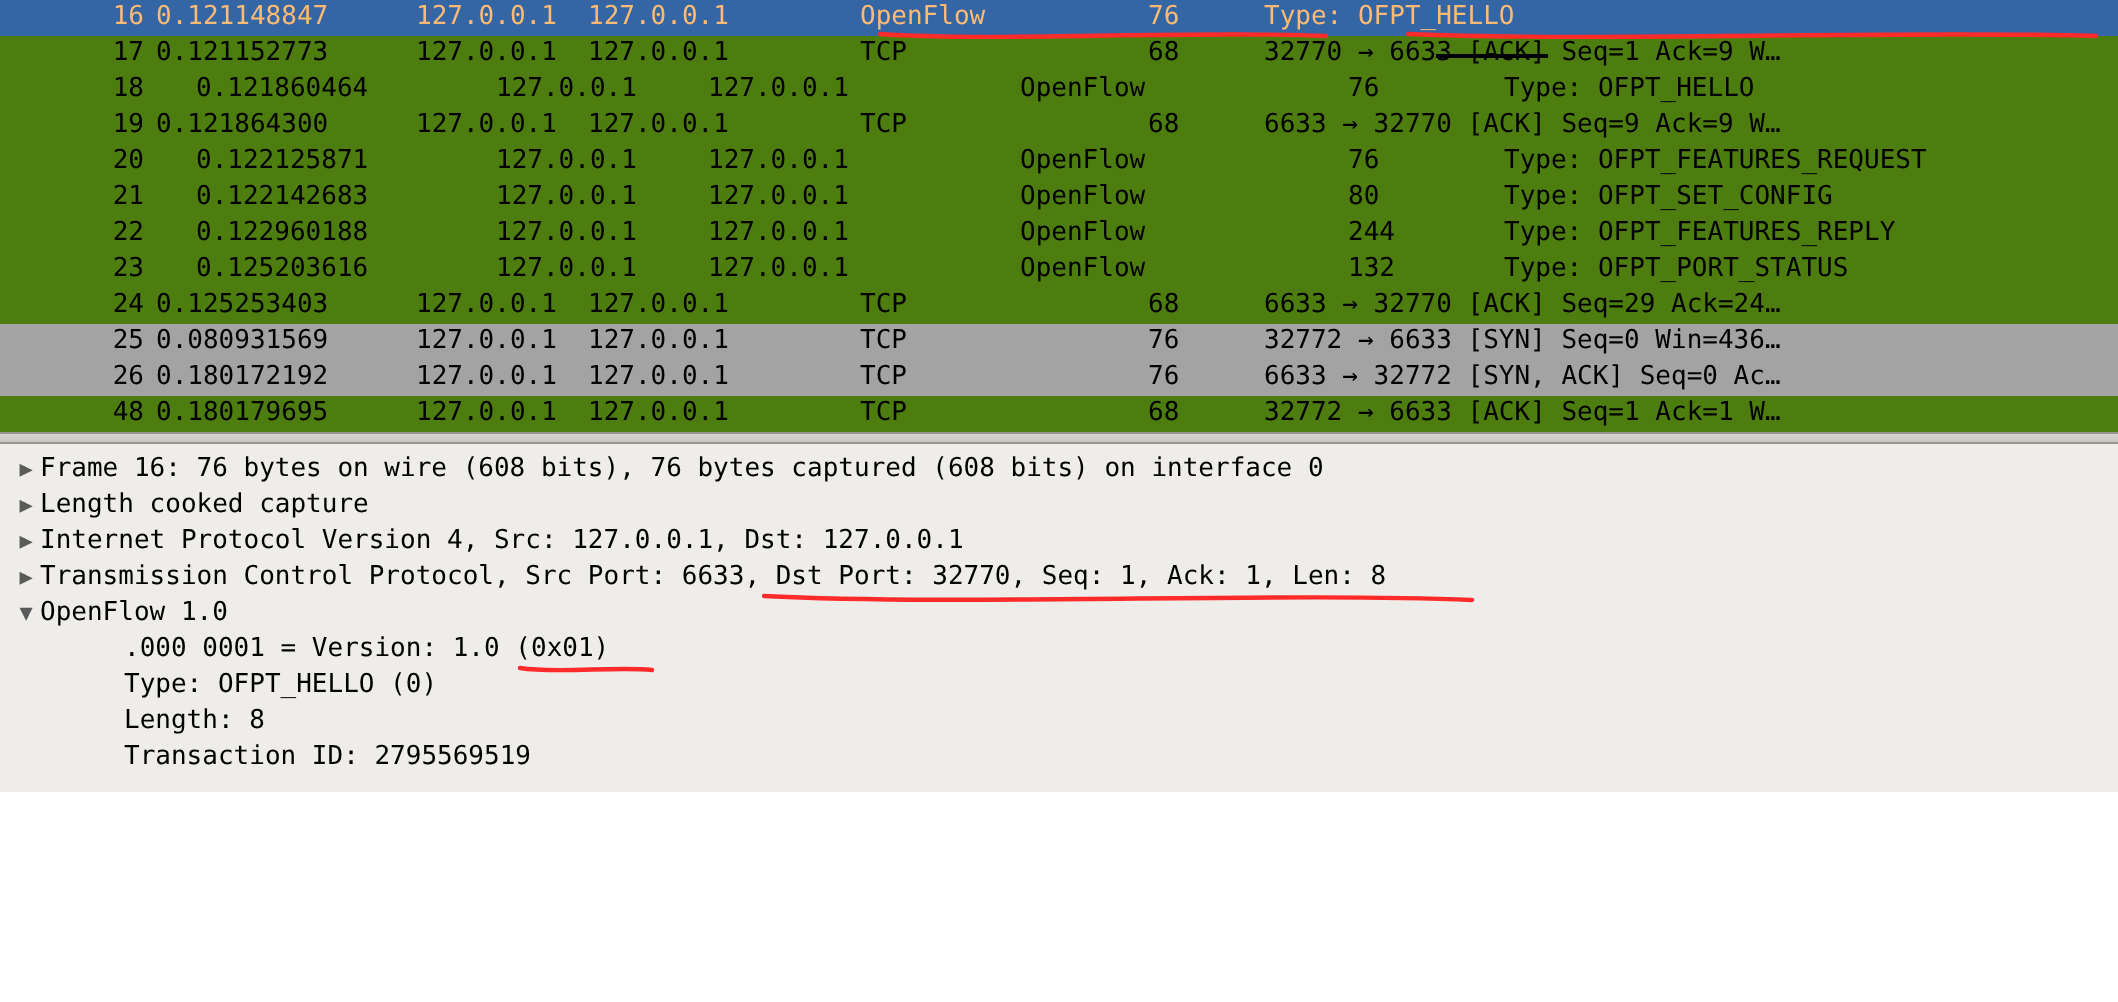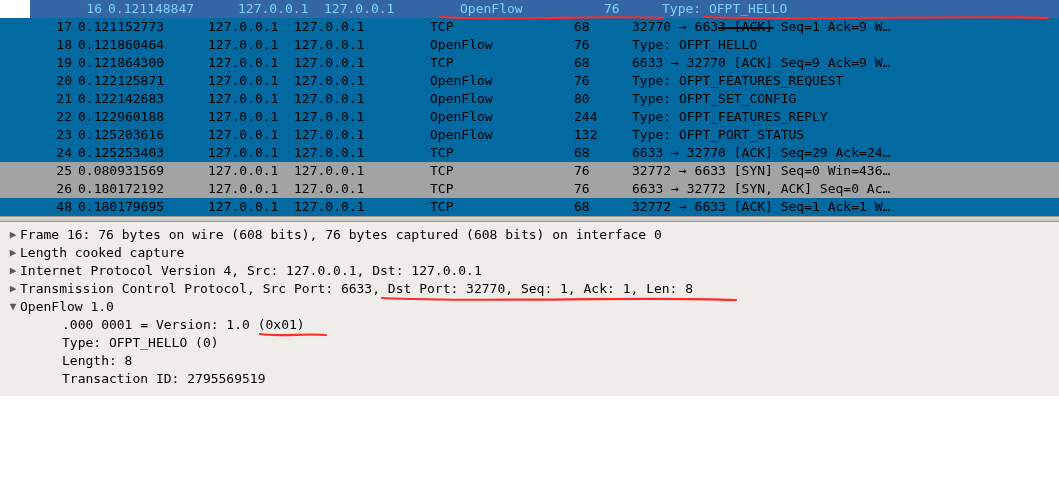--- a/index.html
+++ b/index.html
@@ -18,23 +18,23 @@
     background: #fff;
   }
   .row {
     display: flex;
     white-space: pre;
     padding: 0 4px 0 18px;
     height: 18px;
     align-items: center;
     position: relative;
   }
-  .row.sel { background: #3465a4; color: #7dd3fc; margin-left: 30px; }
-  .row.of  { background: #0369a1; }  
-  .row.tcp { background: #0369a1; }  
+  .row.sel { background: #3465a4; color: #fdba74; }
+  .row.of  { background: #4d7c0f; gap: 20px; }  
+  .row.tcp { background: #4d7c0f; }  
   .row.syn { background: #a3a3a3; }  
   .c-no    { width: 54px;  text-align: right; }
   .c-time  { width: 122px; padding-left: 6px; }
   .c-src   { width: 100px; padding-left: 14px; }
   .c-dst   { width: 100px; }
   .c-proto { width: 180px; padding-left: 36px; }
   .c-len   { width: 52px;  text-align: left; }
   .c-info  { padding-left: 6px; flex: 1; overflow: hidden; }
   .divider {
     height: 6px;

